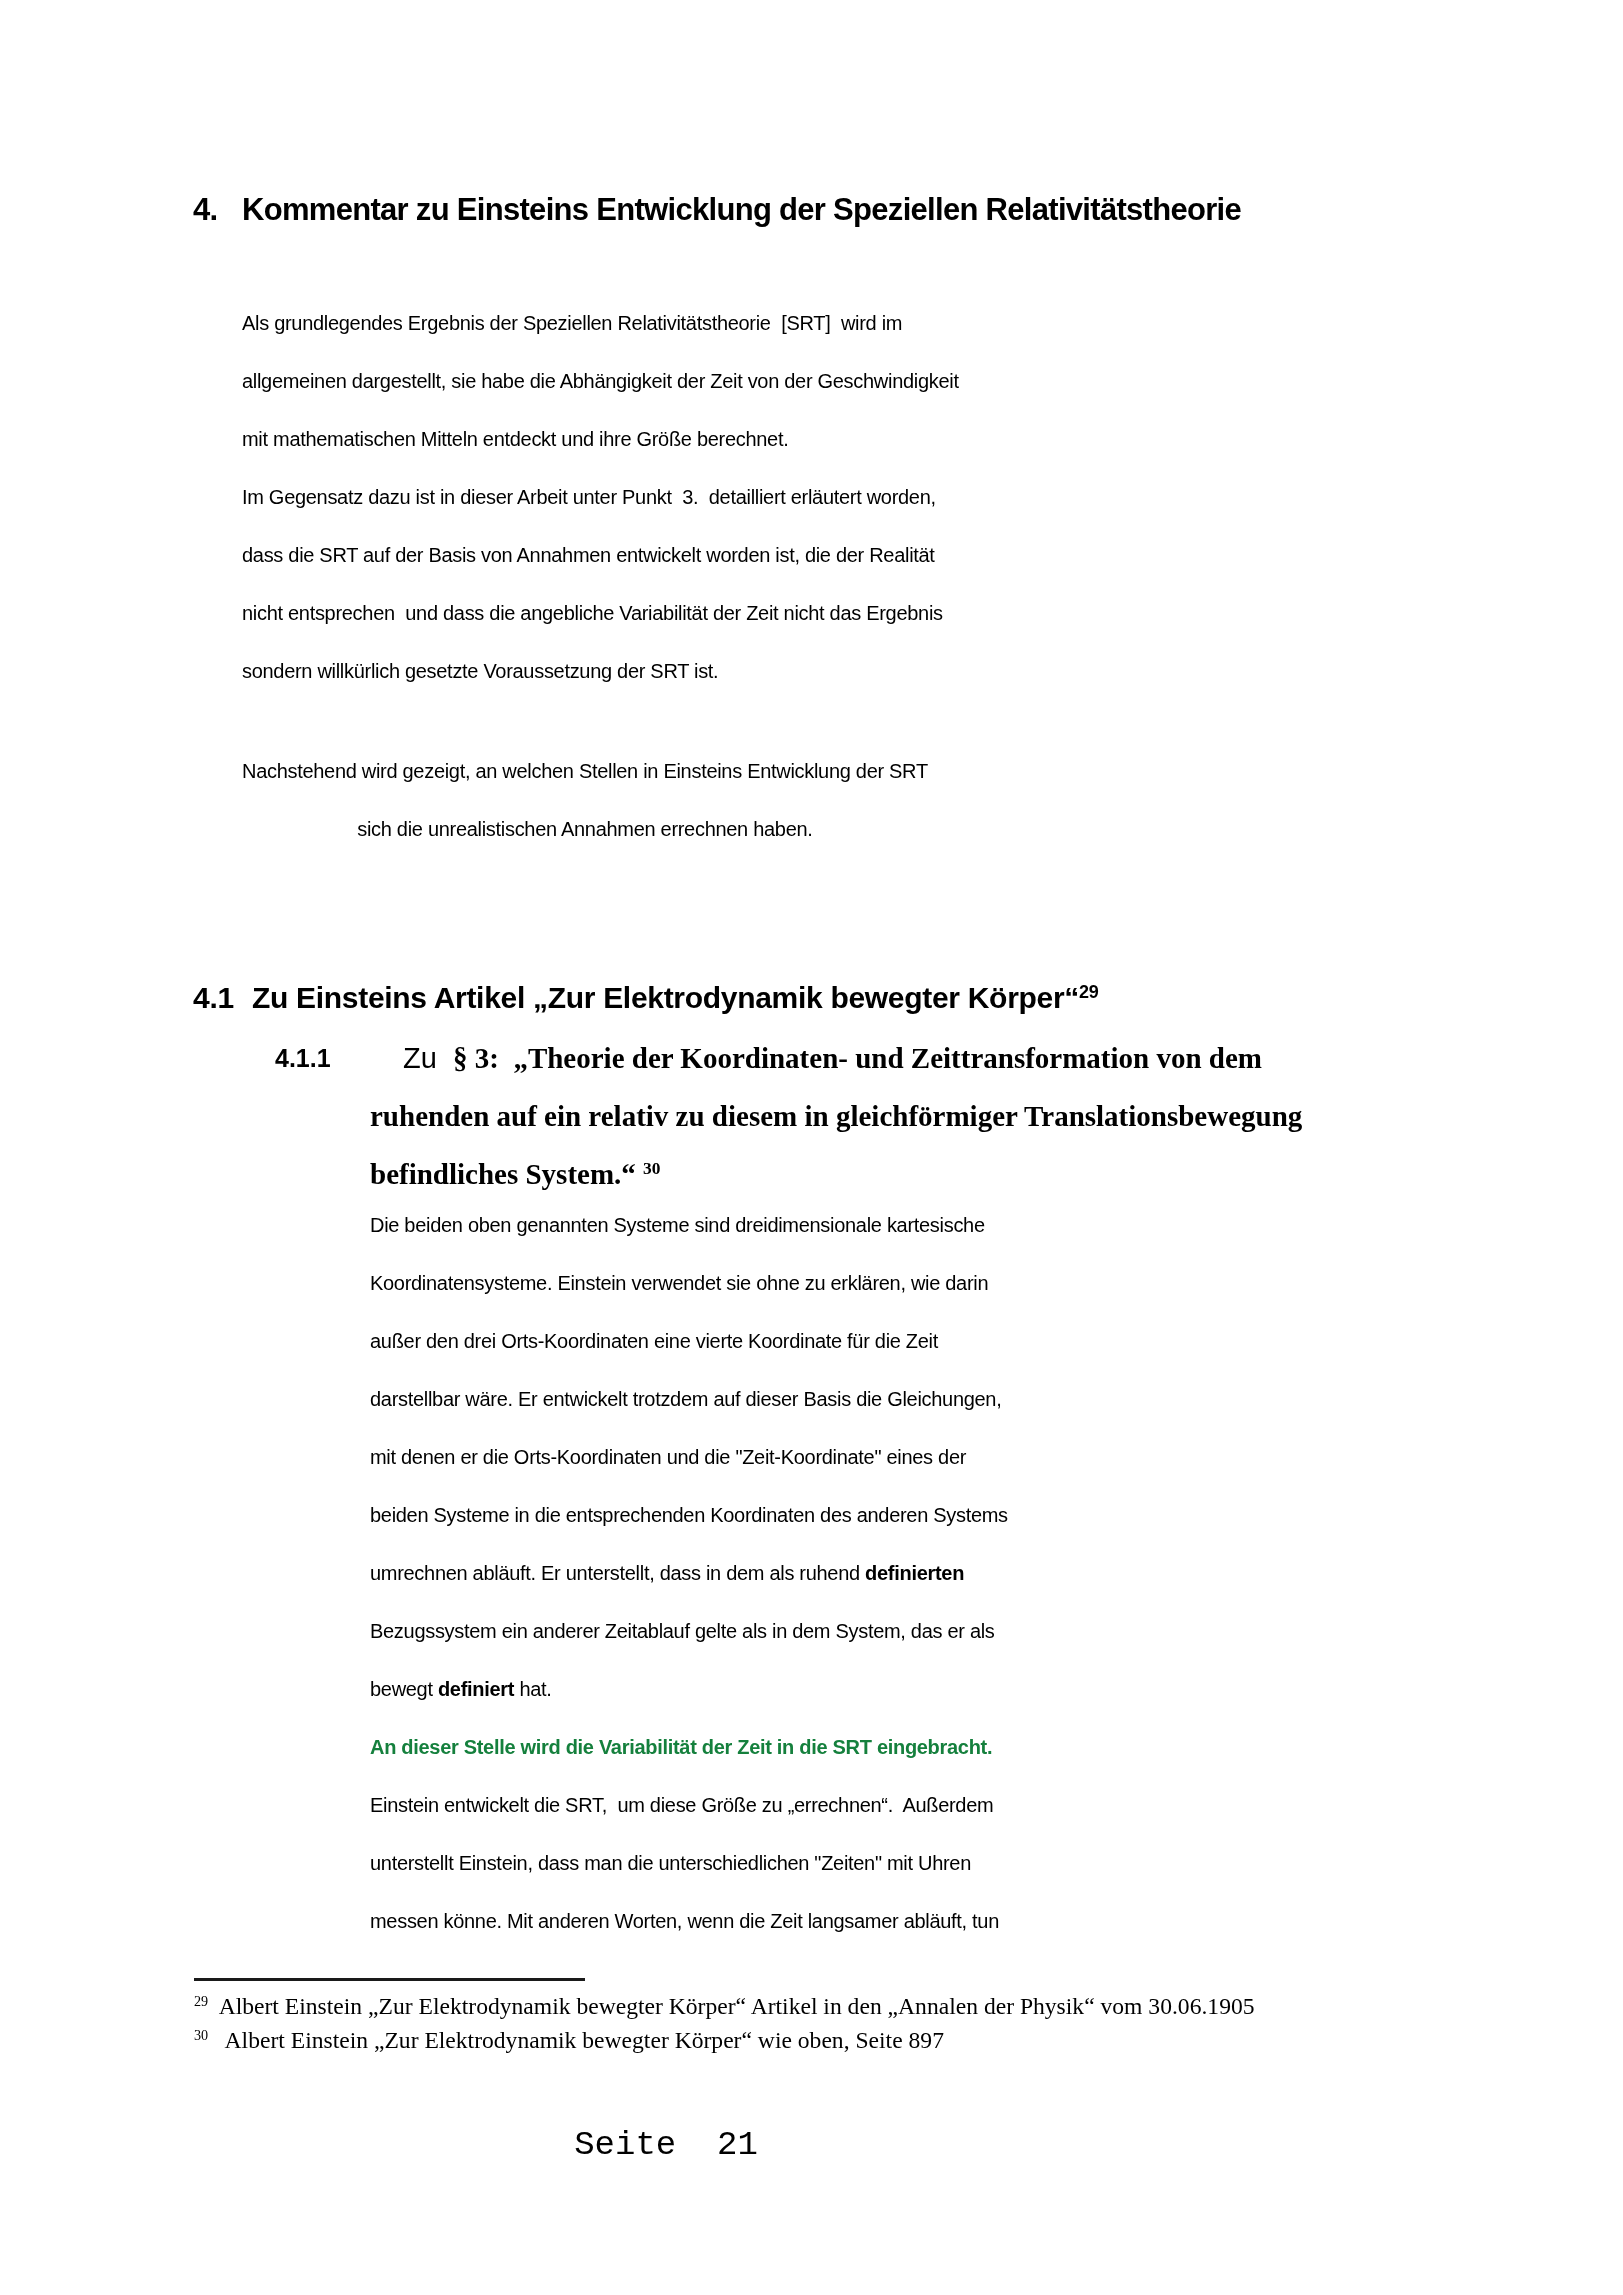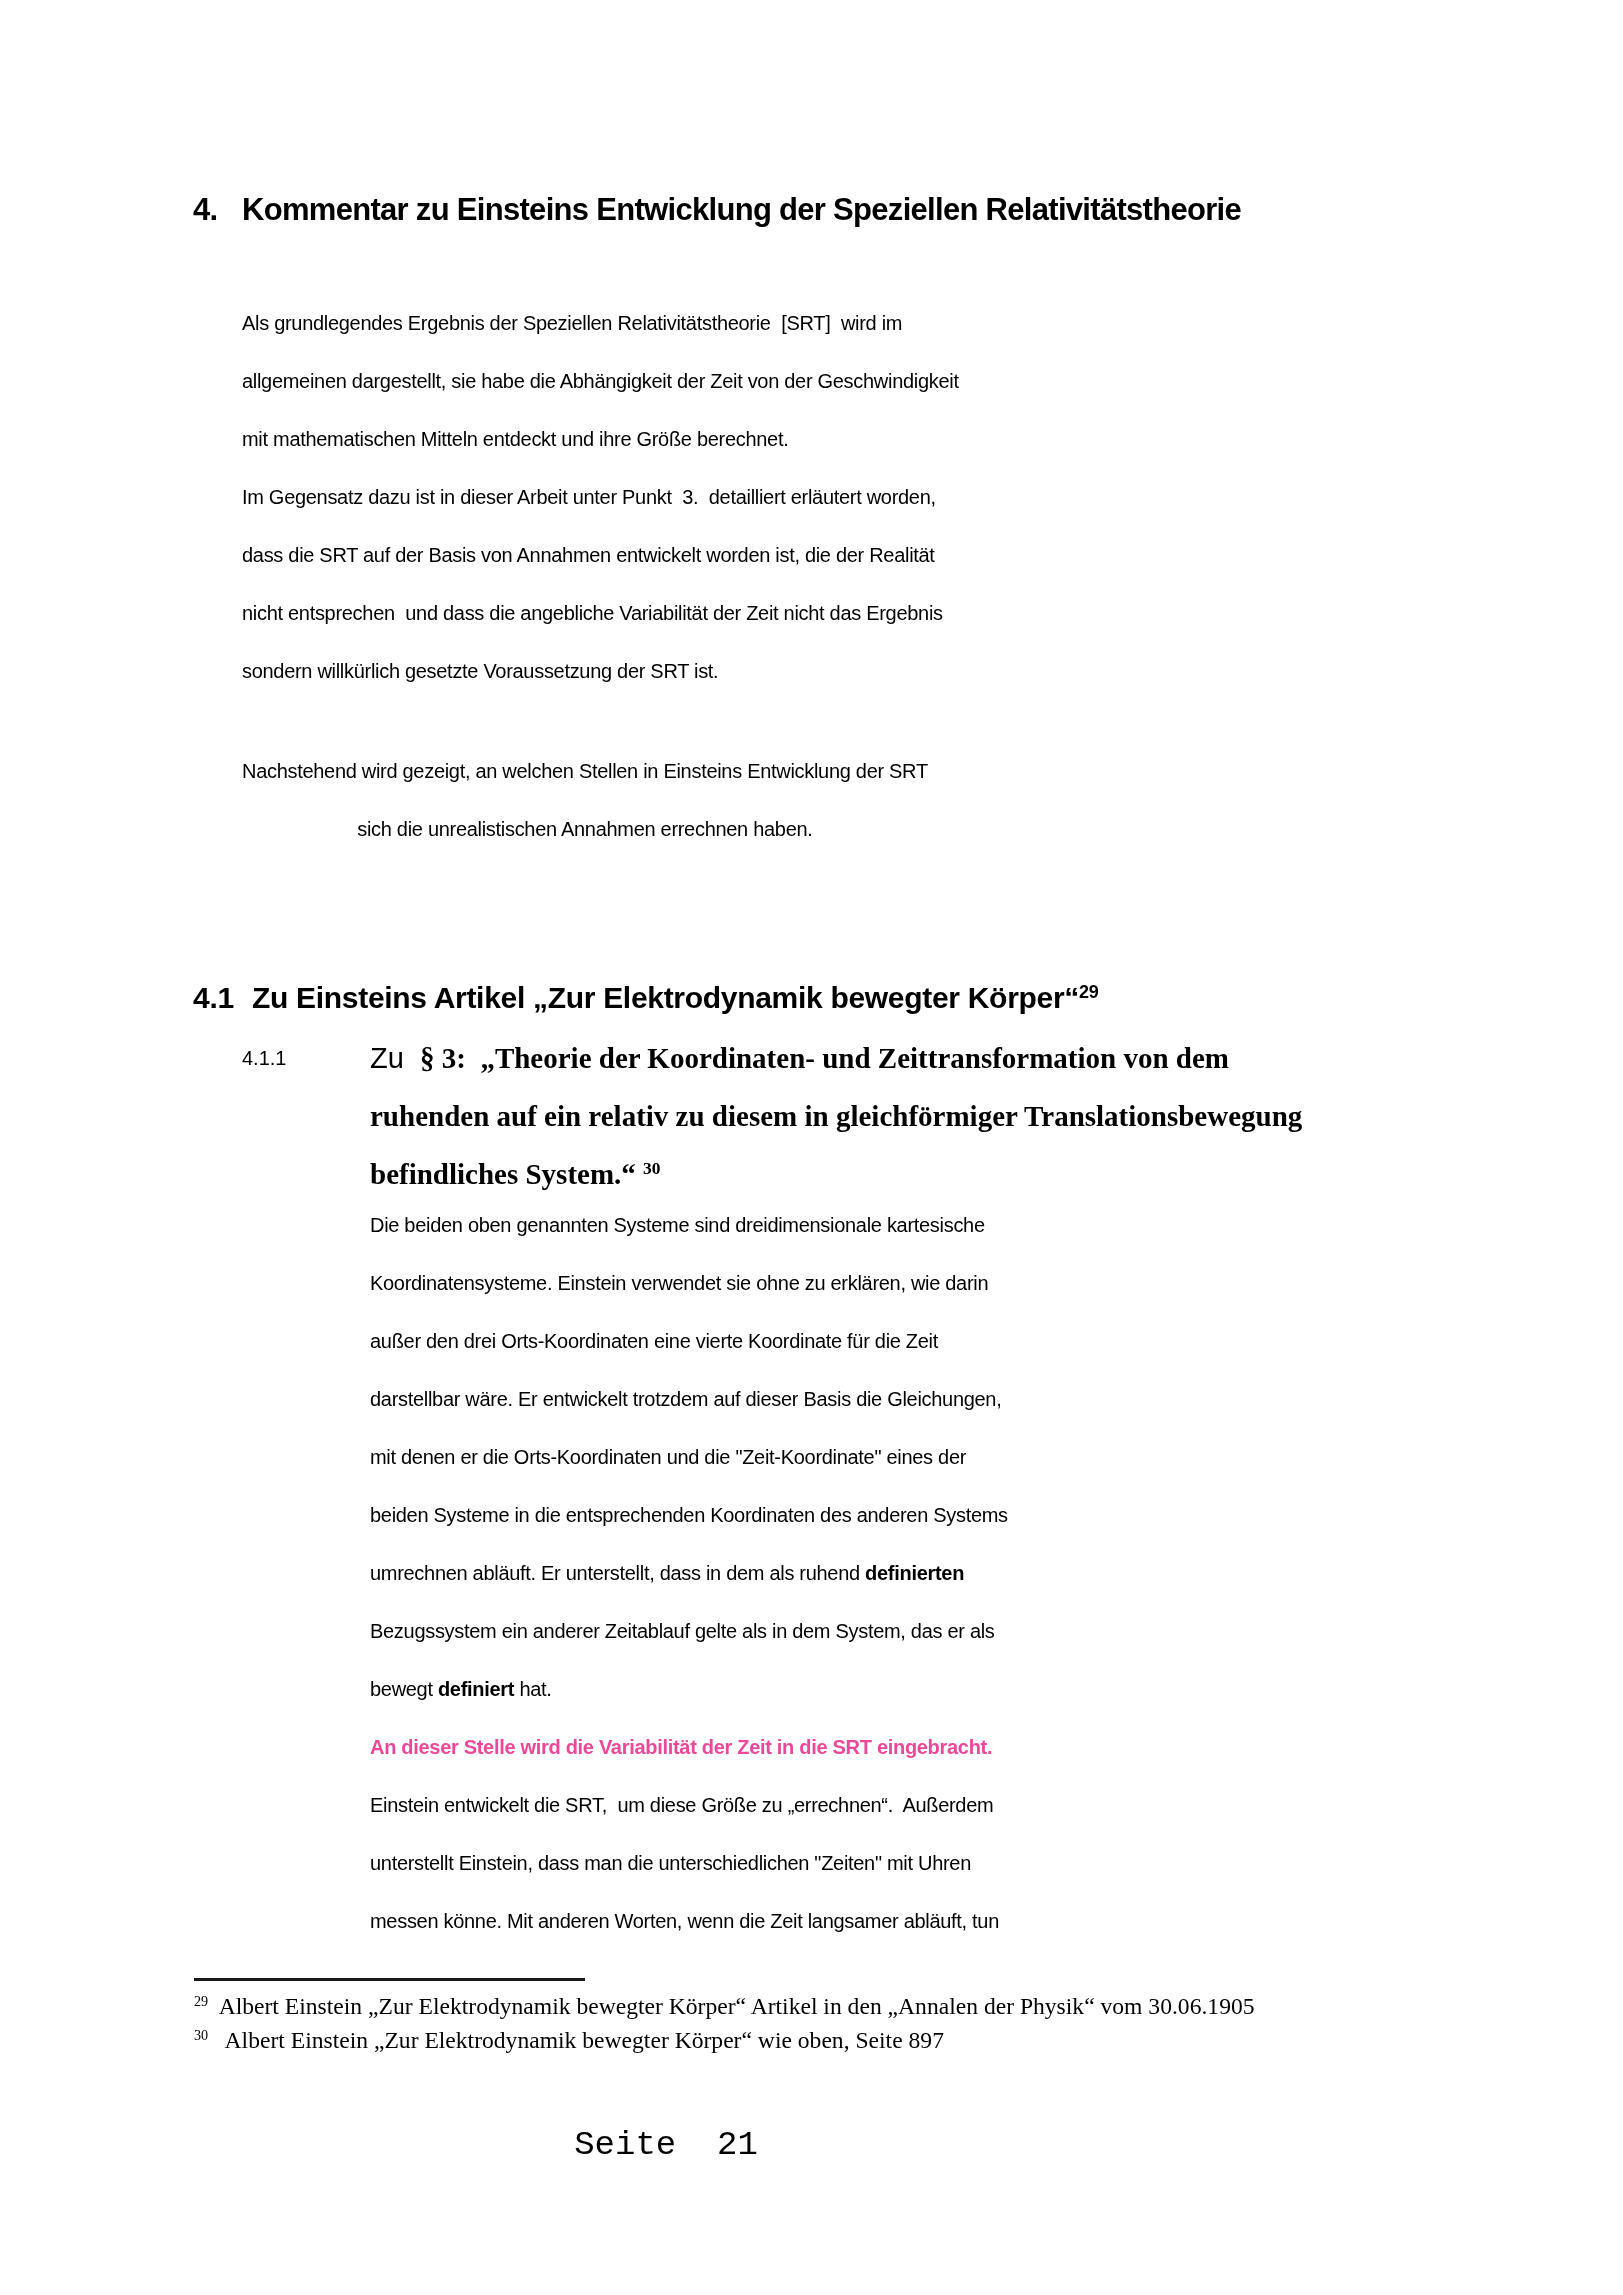--- a/index.html
+++ b/index.html
@@ -42,29 +42,29 @@
   .h3{
     left:242px;top:1029px;
     font-family:"Liberation Serif","DejaVu Serif",serif;
     font-size:29px;font-weight:bold;
     line-height:58px;
   }
   .h3 .row1{display:flex;}
   .h3 .num{
     display:inline-block;width:128px;
     font-family:"Liberation Sans","DejaVu Sans",sans-serif;
-    font-size:20px;font-weight:normal;
+    font-size:25px;font-weight:bold;margin-left:33px;
   }
   .h3 .cont{margin-left:128px;}
 
   
   .body2{left:370px;top:1196px;}
 
   .seg-b{font-weight:bold;}
-  .seg-blue{color:#ec4899;}
+  .seg-blue{color:#15803d;}
   .seg-sans{font-family:"Liberation Sans","DejaVu Sans",sans-serif;font-weight:normal;}
   .seg-sup{font-size:0.6em;vertical-align:baseline;position:relative;top:-0.55em;}
 
   
   .footnote-sep{
     left:194px;top:1978px;width:391px;height:2.6px;background:#1a1a1a;
   }
   .footnotes{
     left:194px;top:1991px;
     font-family:"Liberation Serif","DejaVu Serif",serif;

